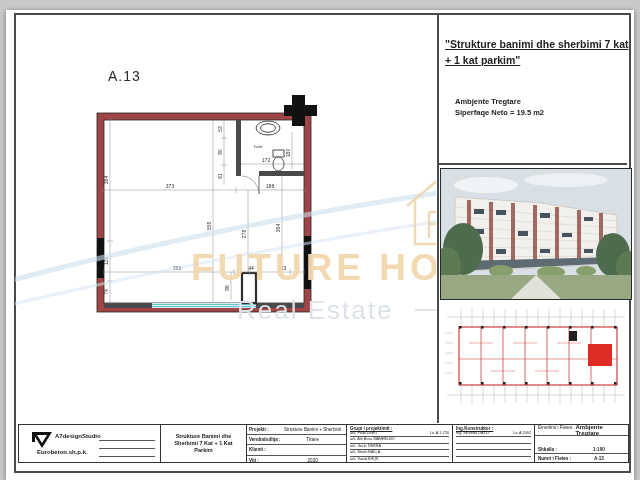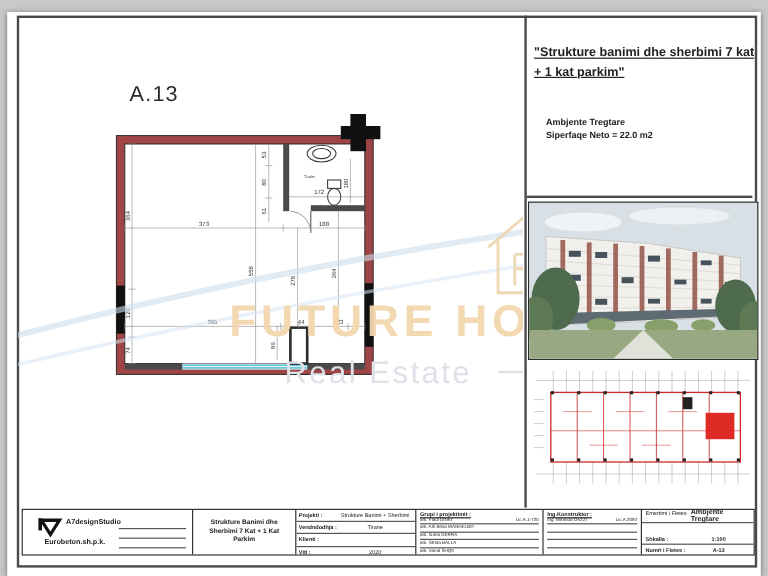--- a/index.html
+++ b/index.html
@@ -3,21 +3,21 @@
 <meta charset="utf-8">
 <style>
   html,body{margin:0;padding:0;}
   body{width:640px;height:480px;background:#c9c9c9;position:relative;overflow:hidden;
        font-family:"Liberation Sans",sans-serif;color:#222;}
   .page{position:absolute;left:6px;top:10px;width:628px;height:470px;background:#fff;
         box-shadow:0 1px 5px rgba(0,0,0,.45);}
   .frame{position:absolute;left:8px;top:3px;width:613px;height:456px;border:2px solid #4a4a4a;}
   .vdiv{position:absolute;left:431px;top:3px;width:2px;height:410px;background:#4a4a4a;}
   .hline{position:absolute;left:433px;top:153px;width:188px;height:2px;background:#4a4a4a;}
-  .sheet-label{position:absolute;left:102px;top:58px;font-size:18px;letter-spacing:1px;color:#2b2b2b;}
+  .sheet-label{position:absolute;left:102px;top:58px;font-size:14px;letter-spacing:1px;color:#2b2b2b;}
   .plan-svg{position:absolute;left:9px;top:4px;z-index:1;}
   .wm{position:absolute;left:9px;top:4px;width:421px;height:408px;overflow:hidden;z-index:2;pointer-events:none;}
   .rtitle{position:absolute;left:439px;top:26px;width:185px;font-weight:bold;font-size:10.5px;line-height:16px;z-index:3;}
   .rtitle span{text-decoration:underline;}
   .rsub{position:absolute;left:449px;top:86px;font-weight:bold;font-size:7.5px;line-height:11px;z-index:3;}
   .photo{position:absolute;left:434px;top:158px;width:190px;height:130px;border:1px solid #2b2b2b;z-index:3;background:#d8e0e5;}
   .keyplan{position:absolute;left:433px;top:293px;width:192px;height:118px;z-index:3;}
   
   .tblock{position:absolute;left:12px;top:414px;width:611px;height:39px;border:1.5px solid #333;
           display:flex;z-index:4;background:#fff;box-sizing:border-box;}
@@ -144,21 +144,21 @@
       <line x1="400" y1="296" x2="421" y2="296" stroke="#dde2e8" stroke-width="2"></line>
     </svg>
   </div>
 
   <div class="rtitle">
     <span>"Strukture banimi dhe sherbimi 7 kat</span><br>
     <span>+ 1 kat parkim"</span>
   </div>
   <div class="rsub">
     <div>Ambjente Tregtare</div>
-    <div>Siperfaqe Neto = 22.0 m2</div>
+    <div>Siperfaqe Neto = 19.5 m2</div>
   </div>
 
   <svg class="photo" viewBox="0 0 190 130">
     <rect x="0" y="0" width="190" height="130" fill="#d8e0e5"></rect>
     <ellipse cx="45" cy="16" rx="32" ry="8" fill="#ffffff" opacity="0.6"></ellipse>
     <ellipse cx="125" cy="11" rx="42" ry="7" fill="#ffffff" opacity="0.5"></ellipse>
     <polygon points="14,28 100,34 176,46 176,94 100,99 14,102" fill="#f2f0ec" stroke="#b5b2ad" stroke-width="0.5"></polygon>
     <g stroke="#cfccc6" stroke-width="0.5">
       <path d="M14,38 L176,52"></path>
         <path d="M14,48 L176,59"></path>

